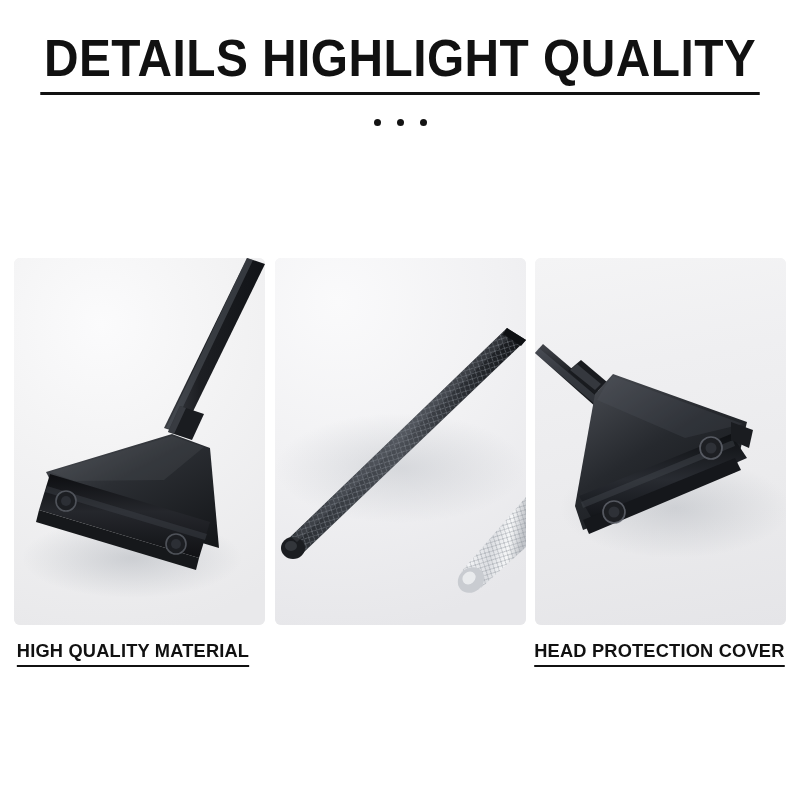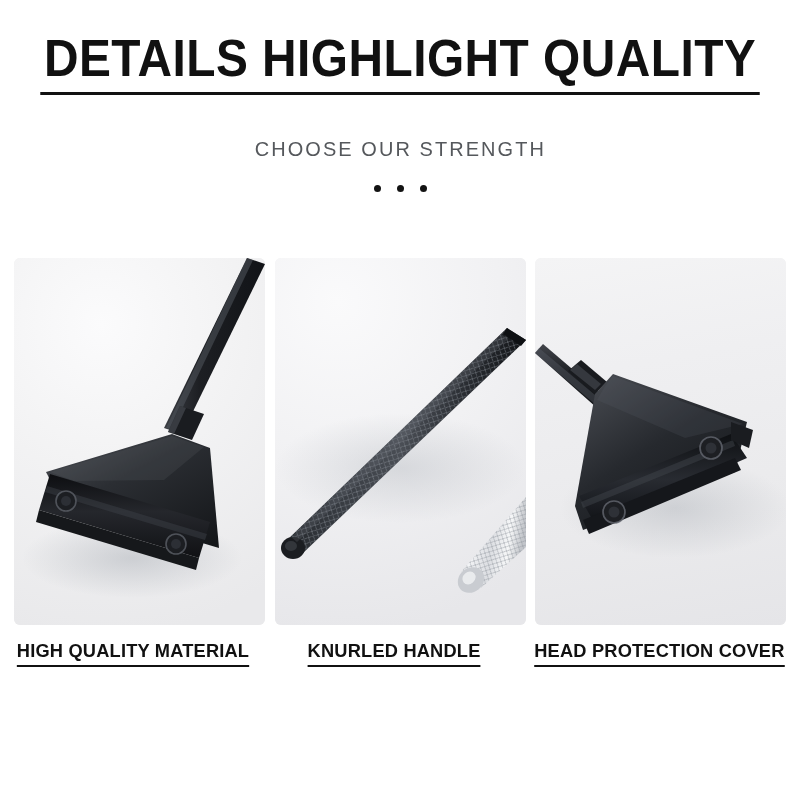--- a/index.html
+++ b/index.html
@@ -132,23 +132,20 @@
     border-bottom: 2px solid #111111;
     white-space: nowrap;
   }
 </style>
 </head>
 <body>
 
 <div class="header">
   <div class="main-title">DETAILS HIGHLIGHT QUALITY</div>
 
-  <div class="subtitle-wrap">
-    <div class="subtitle">CHOOSE OUR STRENGTH</div>
-  </div>
 
   <div class="dots">
     <span class="dot"></span>
     <span class="dot"></span>
     <span class="dot"></span>
   </div>
 </div>
 
 <div class="panels">
 
@@ -317,18 +314,15 @@
       </g>
     </svg>
   </div>
 </div>
 
 <div class="captions">
   <div class="caption-cell">
     <span class="caption">HIGH QUALITY MATERIAL</span>
   </div>
   <div class="caption-cell">
-    <span class="caption">KNURLED HANDLE</span>
-  </div>
-  <div class="caption-cell">
     <span class="caption">HEAD PROTECTION COVER</span>
   </div>
 </div>
 
 </body></html>

